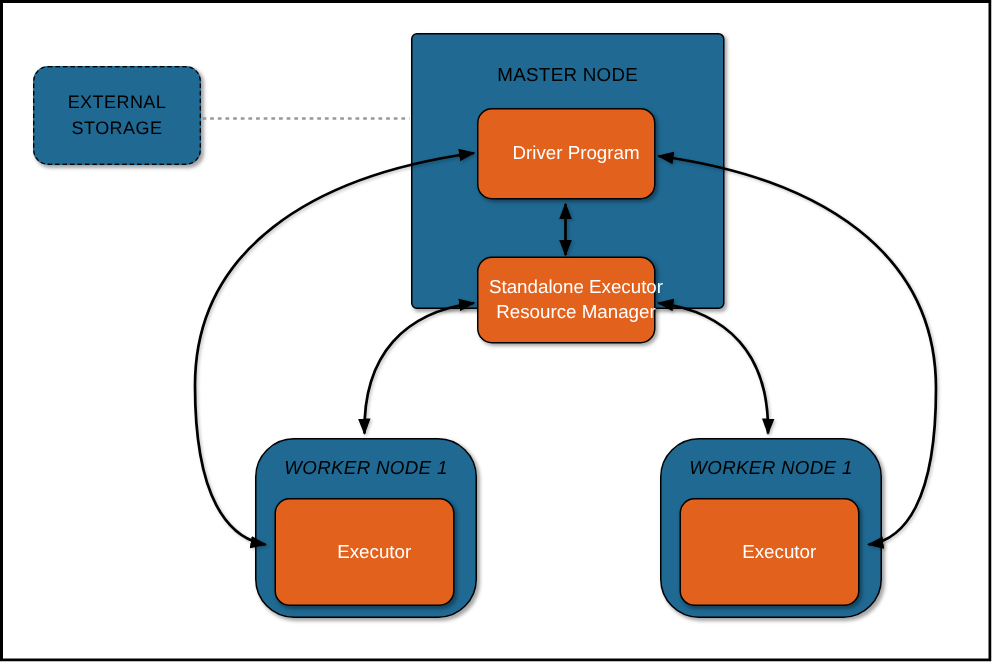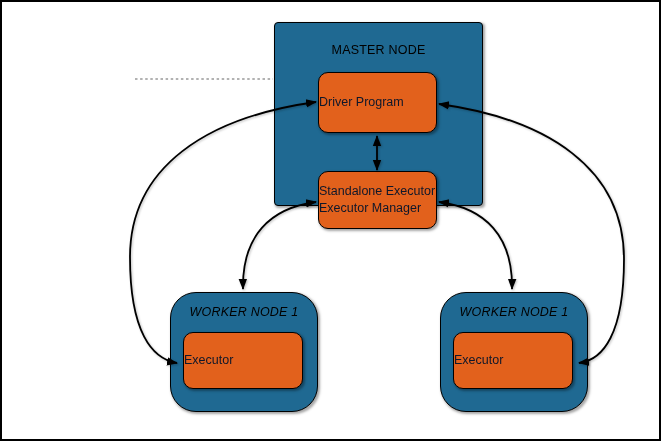--- a/index.html
+++ b/index.html
@@ -29,26 +29,27 @@
   }
   .comp {
     position: absolute;
     background: var(--component-fill, #e2611c);
     border: 1px solid var(--border, #000);
     border-radius: 10px;
     box-shadow: 1.5px 1.5px 2.5px rgba(0,0,0,0.35);
     box-sizing: border-box;
     display: flex;
     flex-direction: column;
-    align-items: flex-start;
+    align-items: center;
     justify-content: center;
     font-size: 12.5px;
     line-height: 1.35;
-    color: #0f172a;
+    color: #ffffff;
     text-align: center;
+    padding-left: 13px;
   }
   .comp span { display: block; white-space: nowrap; }
 
   #external-storage {
     left: 20px; top: 42px; width: 112px; height: 66px;
     border: 1.5px dashed #000;
     border-radius: 10px;
     display: flex; flex-direction: column;
     align-items: center; justify-content: center;
     font-size: 12px; line-height: 1.4; letter-spacing: 0.3px;
@@ -60,21 +61,21 @@
     border-radius: 4px;
   }
   #master-node .node-label { margin-top: 20px; }
   #driver-box { left: 43px; top: 49px; width: 119px; height: 61px; }
   #rm-box     { left: 43px; top: 148px; width: 119px; height: 58px; }
 
   .worker { width: 148px; height: 120px; border-radius: 26px; }
   #worker-left  { left: 168px; top: 290px; }
   #worker-right { left: 438px; top: 290px; }
   .worker .node-label { margin-top: 12px; font-style: italic; }
-  .executor { left: 12px; top: 39px; width: 120px; height: 57px; }
+  .executor { left: 12px; top: 39px; width: 120px; height: 72px; }
 
   #connector-layer {
     position: absolute;
     left: 0; top: 0; width: 657px; height: 437px;
     pointer-events: none;
     z-index: 5;
   }
   .edge {
     fill: none;
     stroke: var(--arrow, #000);
@@ -86,29 +87,33 @@
     stroke: var(--dashed-link, #999);
     stroke-width: 1.6;
     stroke-dasharray: 2.5 2.6;
   }
 </style>
 </head>
 <body>
 
 <div id="canvas">
 
+  <div class="node" id="external-storage">
+    <span>EXTERNAL</span>
+    <span>STORAGE</span>
+  </div>
 
   <div class="node" id="master-node">
     <div class="node-label">MASTER NODE</div>
     <div class="comp" id="driver-box">
       <span>Driver Program</span>
     </div>
     <div class="comp" id="rm-box">
       <span>Standalone Executor</span>
-      <span>Executor Manager</span>
+      <span>Resource Manager</span>
     </div>
   </div>
 
   <div class="node worker" id="worker-left">
     <div class="node-label">WORKER NODE 1</div>
     <div class="comp executor">
       <span>Executor</span>
     </div>
   </div>
 

